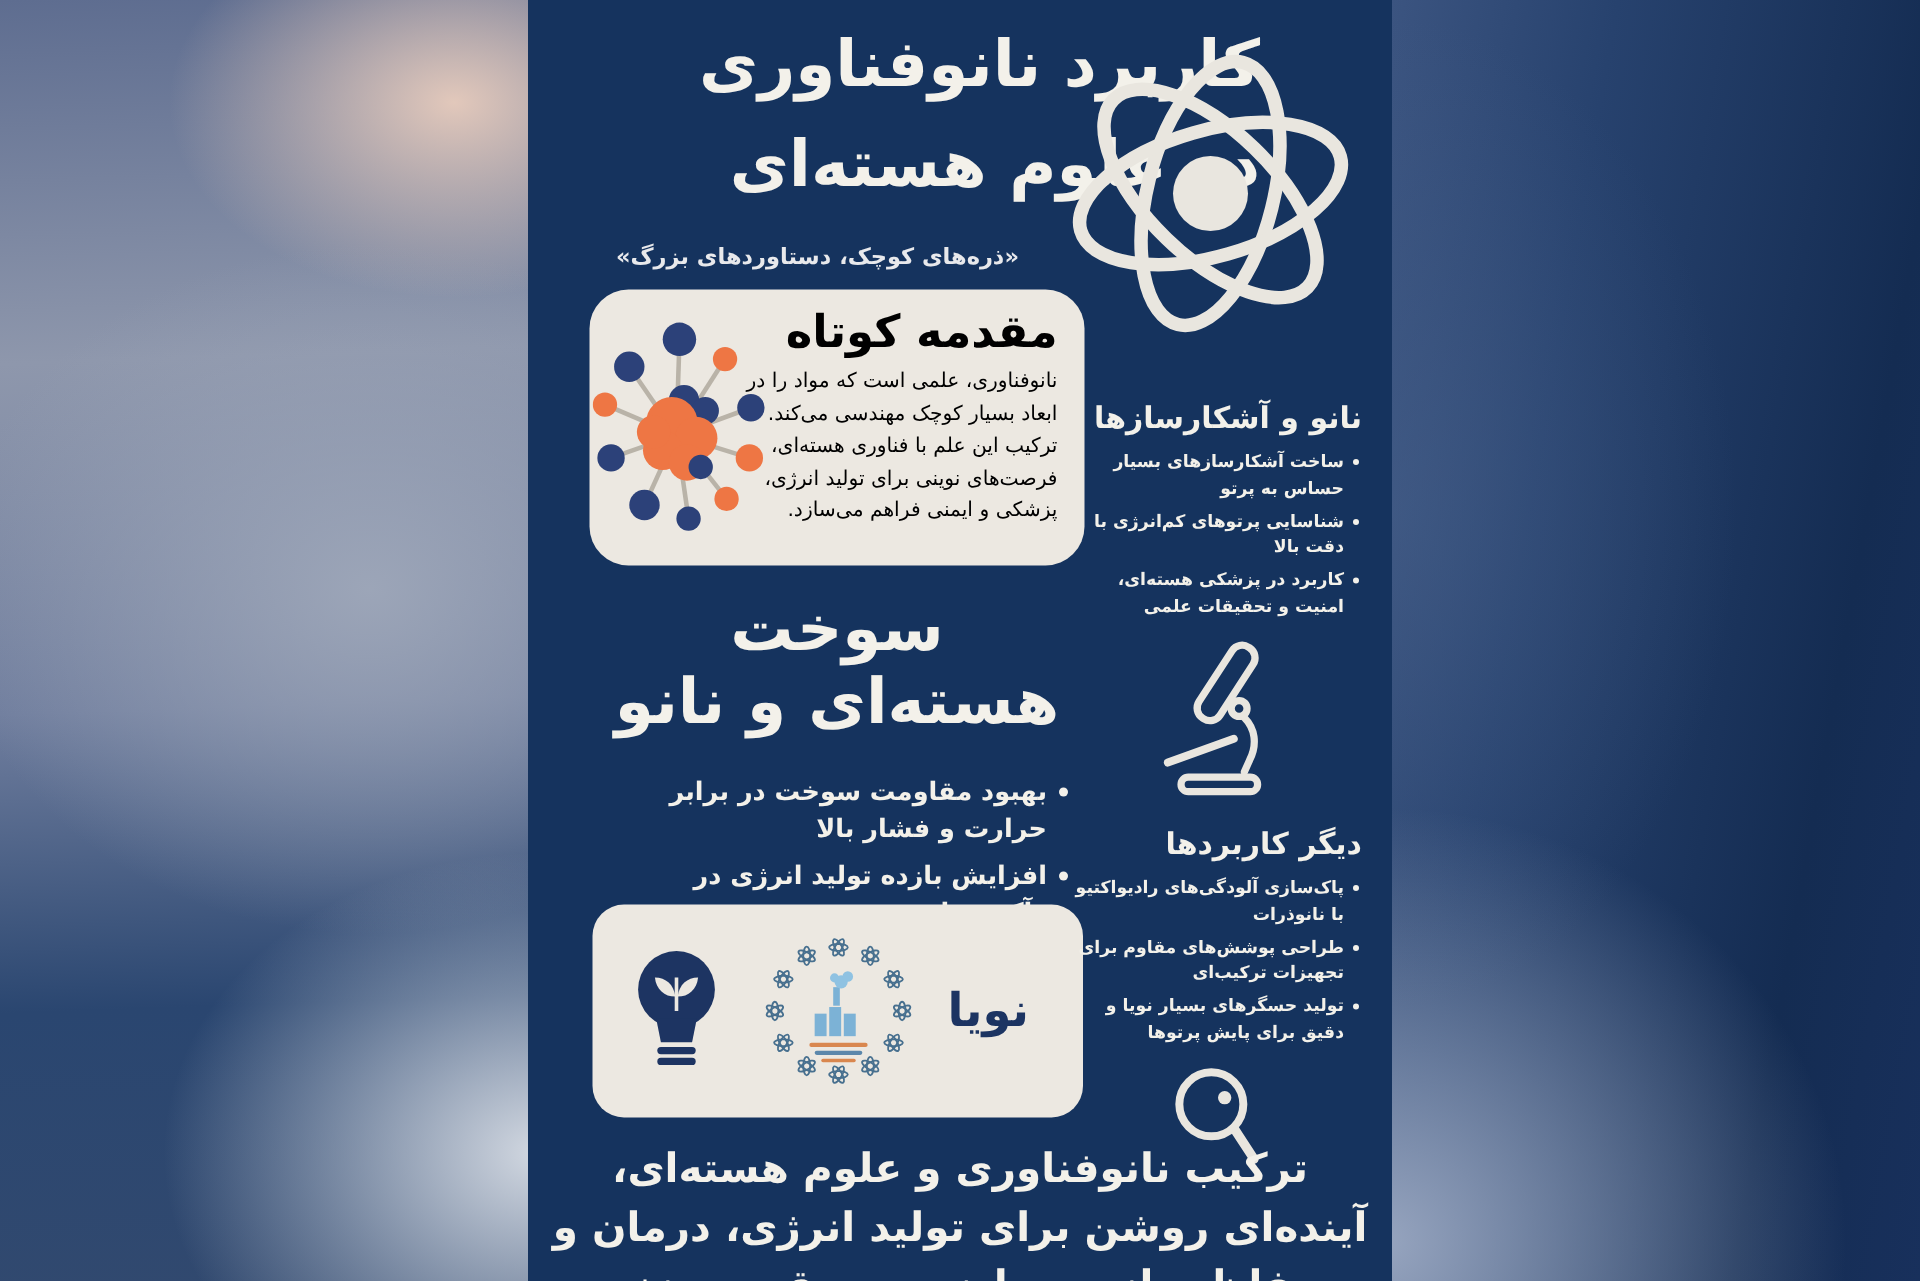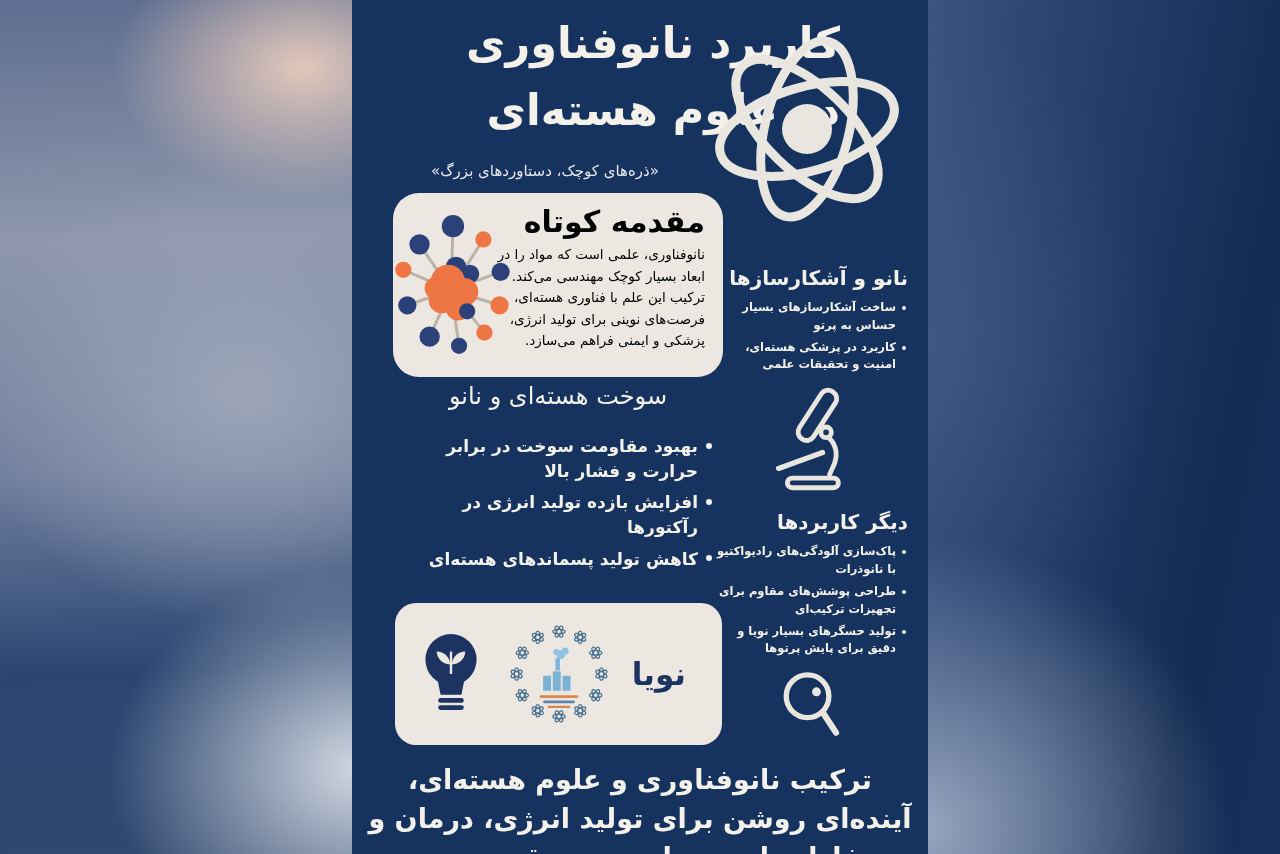--- a/index.html
+++ b/index.html
@@ -20,33 +20,33 @@
       linear-gradient(100deg, #3b5480 0%, #27426e 30%, #142c52 75%, #18305c 100%);}
 
   
   .poster{position:absolute;left:352px;top:0;width:576px;height:854px;background:#15335e;
           direction:rtl;color:#f3f1ea;}
 
   .titles{position:absolute;left:48px;top:20px;width:440px;font-weight:bold;}
   .titles .t1,.titles .t2{font-size:43px;line-height:1.1;margin:0;}
   .titles .t2{margin-top:20px;}
   .subtitle{position:absolute;left:4px;top:162px;width:378px;text-align:center;
-            font-size:15px;font-weight:normal;color:#e8e9ec;}
+            font-size:15px;font-weight:bold;color:#e8e9ec;}
 
   .atom{position:absolute;left:355px;top:18px;width:200px;height:222px;}
 
   .card{background:#ece8e1;border-radius:26px;position:absolute;}
   .intro-card{left:41px;top:193px;width:330px;height:184px;}
   .molecule{position:absolute;left:2px;top:16px;width:122px;height:152px;}
   .intro-text{position:absolute;top:11px;right:18px;width:212px;text-align:right;color:#000000;}
   .intro-title{font-size:30px;font-weight:bold;margin:0 0 5px;}
   .intro-body{font-size:13.5px;font-weight:normal;line-height:1.6;margin:0;}
 
   .fuel{position:absolute;left:40px;top:382px;width:332px;}
-  .fuel h2{font-size:24px;margin:0;text-align:center;font-weight:normal;}
+  .fuel h2{font-size:42px;margin:12px;text-align:center;font-weight:bold;}
   .fuel ul{list-style:none;margin:24px 10px 0 0;padding:0;font-size:17px;font-weight:bold;line-height:1.45;}
   li{position:relative;padding-right:16px;margin-bottom:7px;}
   li::before{content:"";position:absolute;right:2px;top:.5em;width:6px;height:6px;border-radius:50%;background:#f3f1ea;}
 
   .bottom-card{left:43px;top:603px;width:327px;height:142px;display:flex;align-items:center;
                justify-content:space-between;box-sizing:border-box;padding:0 36px 0 20px;border-radius:21px;}
   .brand-name{font-size:31px;font-weight:bold;color:#1c3462;}
   .logo{width:106px;height:106px;}
   .bulb{width:72px;height:100px;}
 
@@ -190,20 +190,21 @@
           <path d="M44,48 C35,48 28,42 27,32 C36,32 43,38 44,48 Z"></path>
           <path d="M46,48 C55,48 62,42 63,32 C54,32 47,38 46,48 Z"></path>
         </g>
       </svg>
     </div>
 
     <div class="col-right">
       <h3>نانو و آشکارسازها</h3>
       <ul>
           <li>ساخت آشکارسازهای بسیار حساس به پرتو</li>
+          <li>شناسایی پرتوهای کم‌انرژی با دقت بالا</li>
           <li>کاربرد در پزشکی هسته‌ای، امنیت و تحقیقات علمی</li>
         </ul>
 
       <svg class="microscope" viewBox="0 0 100 120">
         <g fill="none" stroke="#e9e6df" stroke-width="5.5" stroke-linecap="round" stroke-linejoin="round">
           <g transform="rotate(33 50 40)">
             <rect x="40" y="-4" width="19" height="64" rx="9"></rect>
           </g>
           <circle cx="66" cy="49" r="6"></circle>
           <path d="M70,56 C78,64 80,76 74,88 L70,97"></path>

